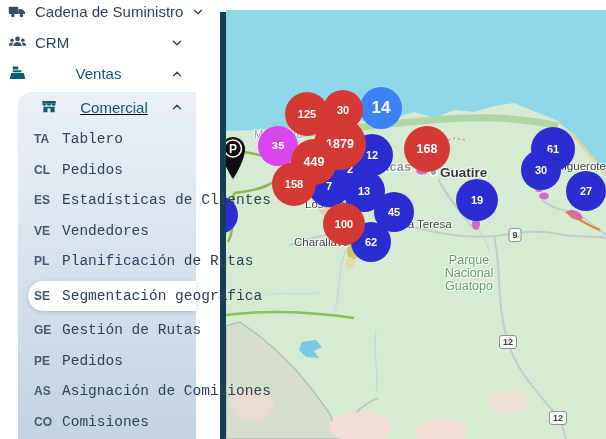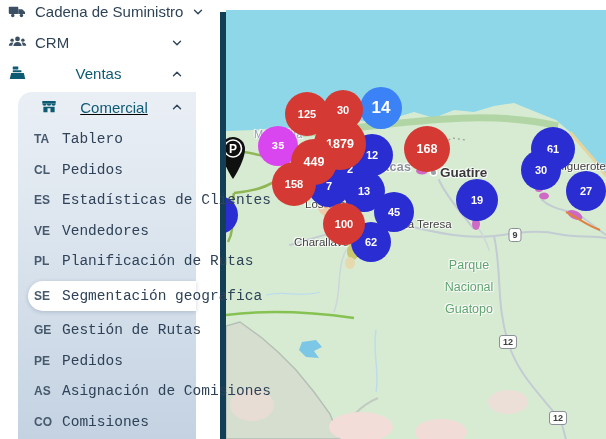--- a/index.html
+++ b/index.html
@@ -33,21 +33,21 @@
   .label-layer,.cluster-layer,.badge-layer{position:absolute;inset:0;}
   .label-layer{z-index:1;}
   .badge-layer{z-index:2;}
   .cluster-layer{z-index:3;}
   .maplabel{position:absolute;white-space:pre-line;color:#414141;
             text-shadow:0 0 2px #fff,0 0 2px #fff,1px 1px 1px #fff,-1px -1px 1px #fff;}
   .maplabel.town{font-size:11px;color:#8fa0b5;}
   .maplabel.faint{font-size:12.5px;color:#8d939c;font-weight:bold;letter-spacing:.4px;}
   .maplabel.place{font-size:11.5px;color:#3f3f3f;}
   .maplabel.city{font-size:13.5px;font-weight:bold;color:#383838;}
-  .maplabel.park{font-size:12.5px;color:#5fa26e;text-align:center;width:80px;line-height:22px;}
+  .maplabel.park{font-size:12.5px;color:#5fa26e;text-align:center;width:80px;line-height:13px;}
   .maplabel.dot::before{content:"";position:absolute;left:-9px;top:5px;width:5px;height:5px;
             border-radius:50%;background:#9aa0a6;box-shadow:0 0 0 1.5px #fff;}
   .badge{position:absolute;transform:translate(-50%,-50%);background:#fdfdfb;border:1px solid #8a8f98;
          border-radius:3px;font-size:9px;font-weight:bold;color:#3c4043;padding:1px 3px;line-height:10px;}
   .cluster{position:absolute;border-radius:50%;color:#fff;font-weight:bold;
            display:flex;align-items:center;justify-content:center;}
   .pin{position:absolute;left:-8px;top:134px;z-index:4;}
 </style>
 </head>
 <body>

